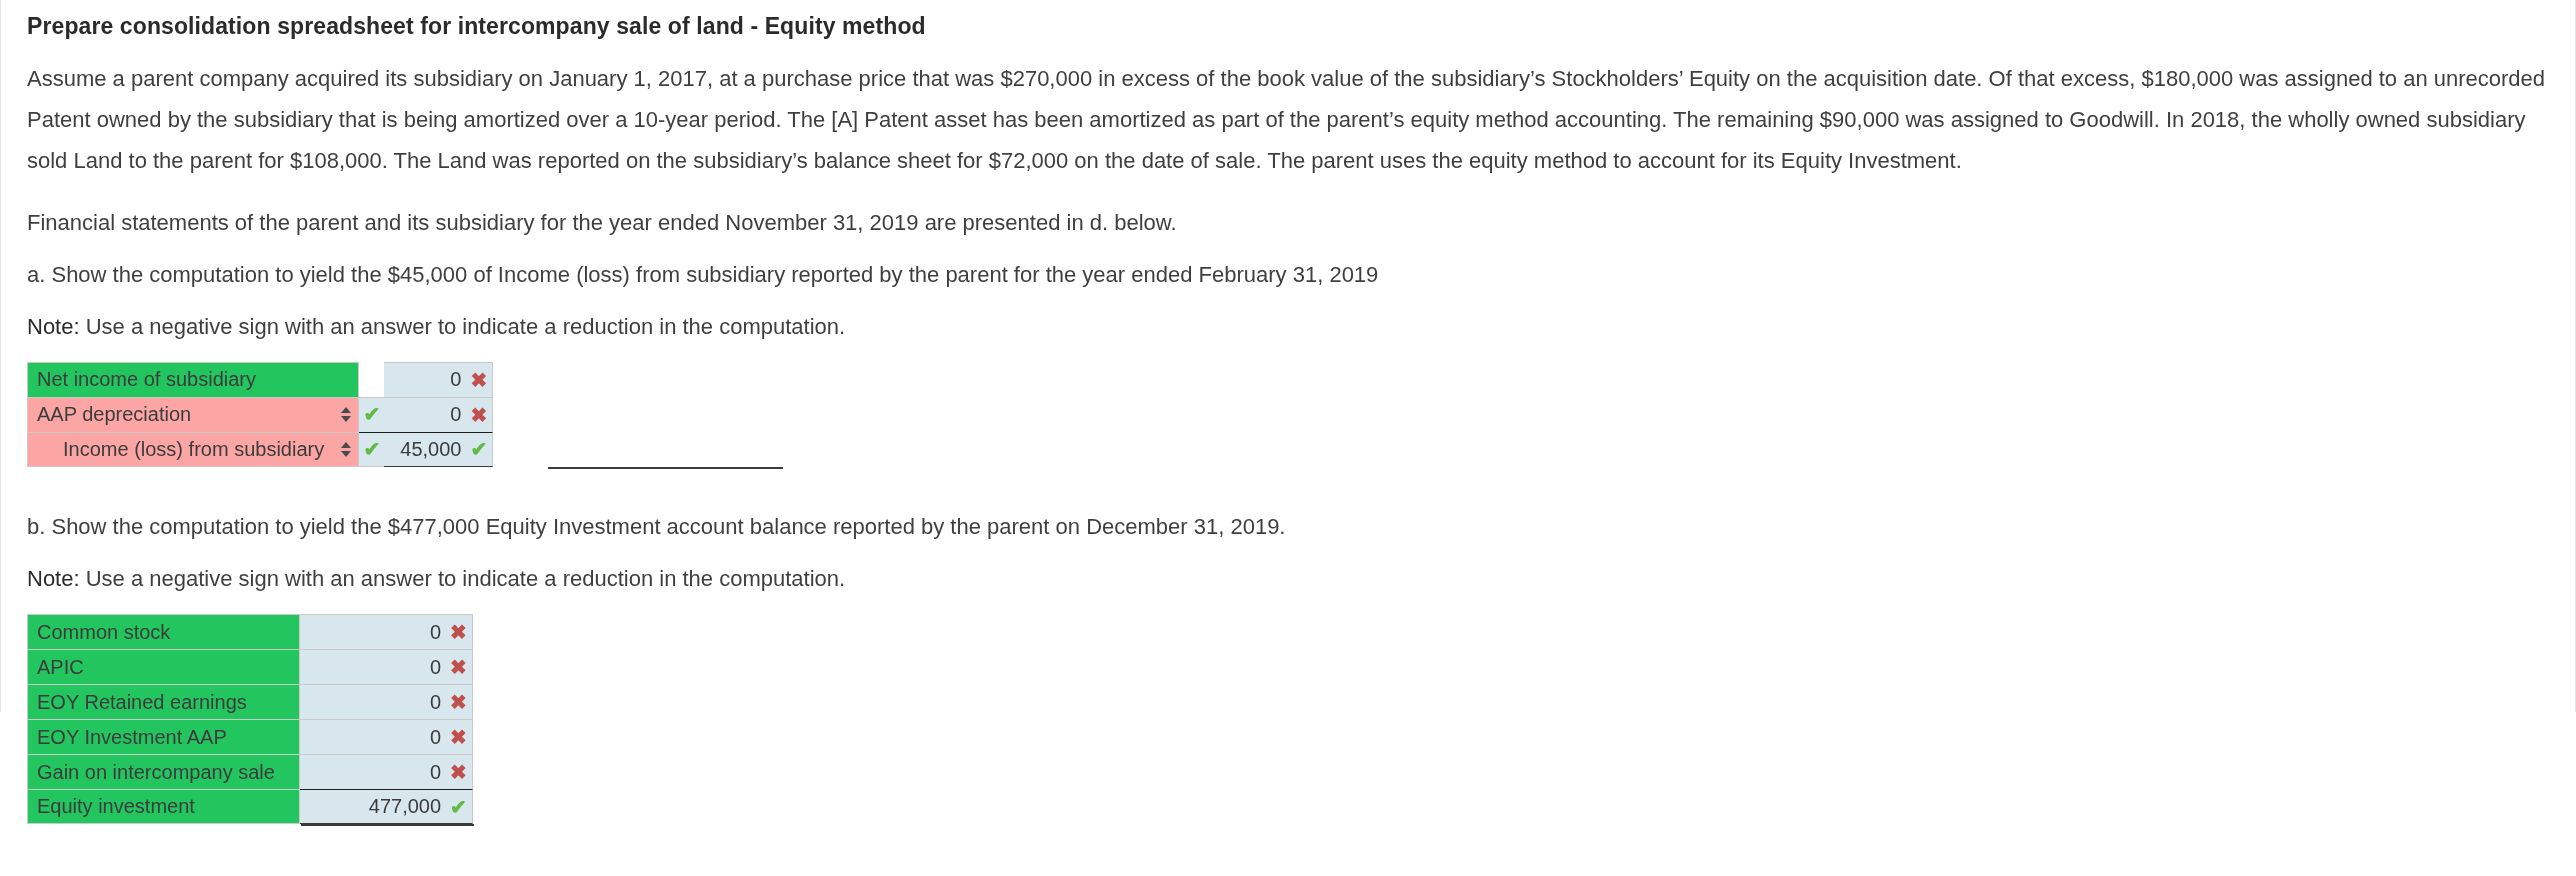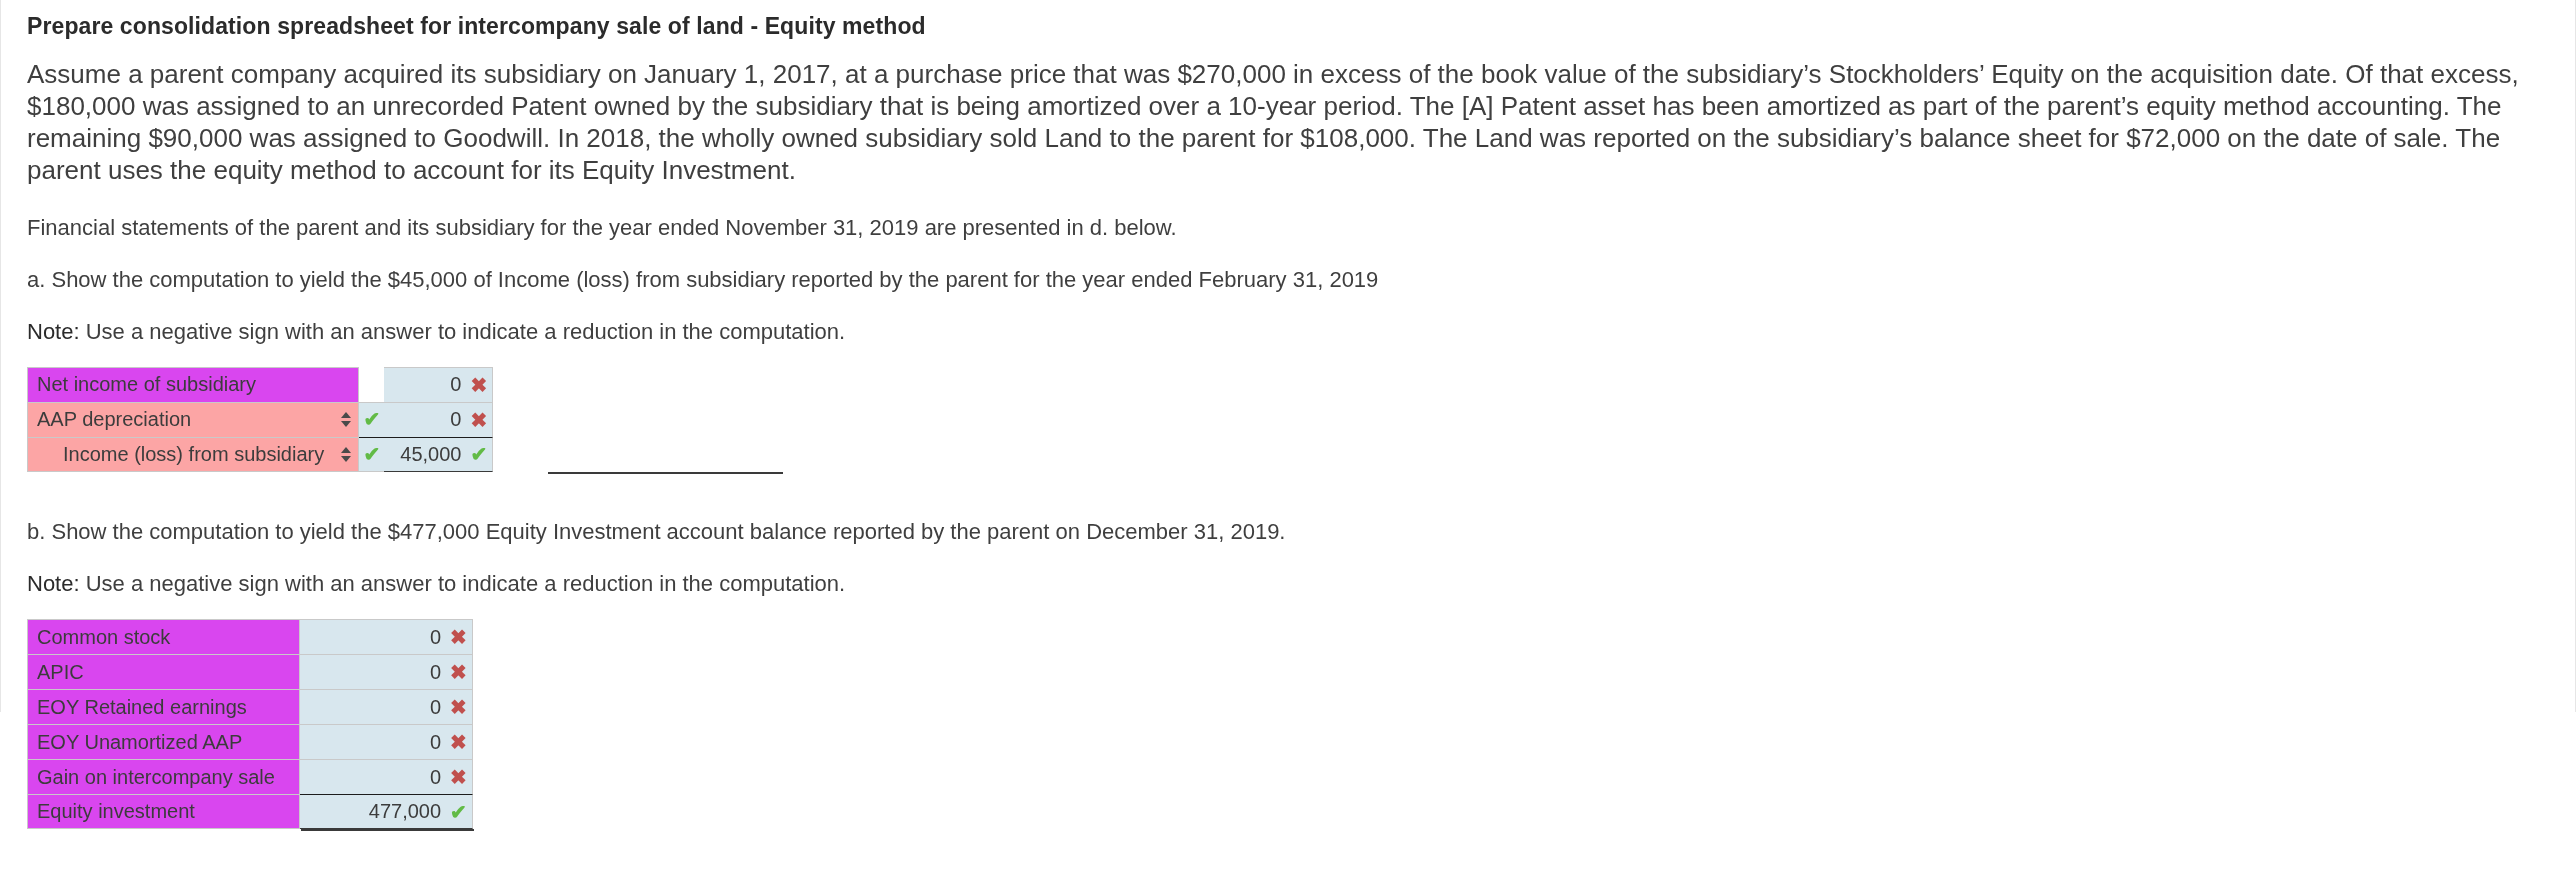--- a/index.html
+++ b/index.html
@@ -39,22 +39,22 @@
 
   h1.title {
     font-size: 23px;
     font-weight: bold;
     color: #2b2b2b;
     margin: 0 0 18px 0;
     letter-spacing: 0.1px;
   }
 
   p.para {
-    font-size: 26px;
-    line-height: 32px;
+    font-size: 22px;
+    line-height: 41px;
     margin: 0 0 27px 0;
     color: #3f3f3f;
     max-width: 2541px;
   }
 
   p.line {
     font-size: 22px;
     line-height: 30px;
     margin: 0 0 22px 0;
     color: #3f3f3f;
@@ -73,21 +73,21 @@
     border-collapse: separate;
     border-spacing: 0;
     font-size: 20px;
     color: #3c3c3c;
     margin: 0 0 0 0;
   }
   .ans-table td {
     padding: 0;
     vertical-align: middle;
     height: 35px;
-    background: #d946ef;
+    background: #22c55e;
   }
 
   
   td.lbl {
     border: 0.9px solid #c9c9c9;
     border-bottom: none;
     padding: 0 7.3px 0 9px;
     white-space: nowrap;
     position: relative;
   }
@@ -300,21 +300,21 @@
         </td>
         <td class="val">
           <div class="val-inner">
             <span class="val-num">0</span>
             <span class="mark wrong">✖</span>
           </div>
         </td>
       </tr>
       <tr>
         <td class="lbl">
-          <span class="lbl-text">EOY Unamortized AAP</span>
+          <span class="lbl-text">EOY Investment AAP</span>
         </td>
         <td class="val">
           <div class="val-inner">
             <span class="val-num">0</span>
             <span class="mark wrong">✖</span>
           </div>
         </td>
       </tr>
       <tr>
         <td class="lbl">

